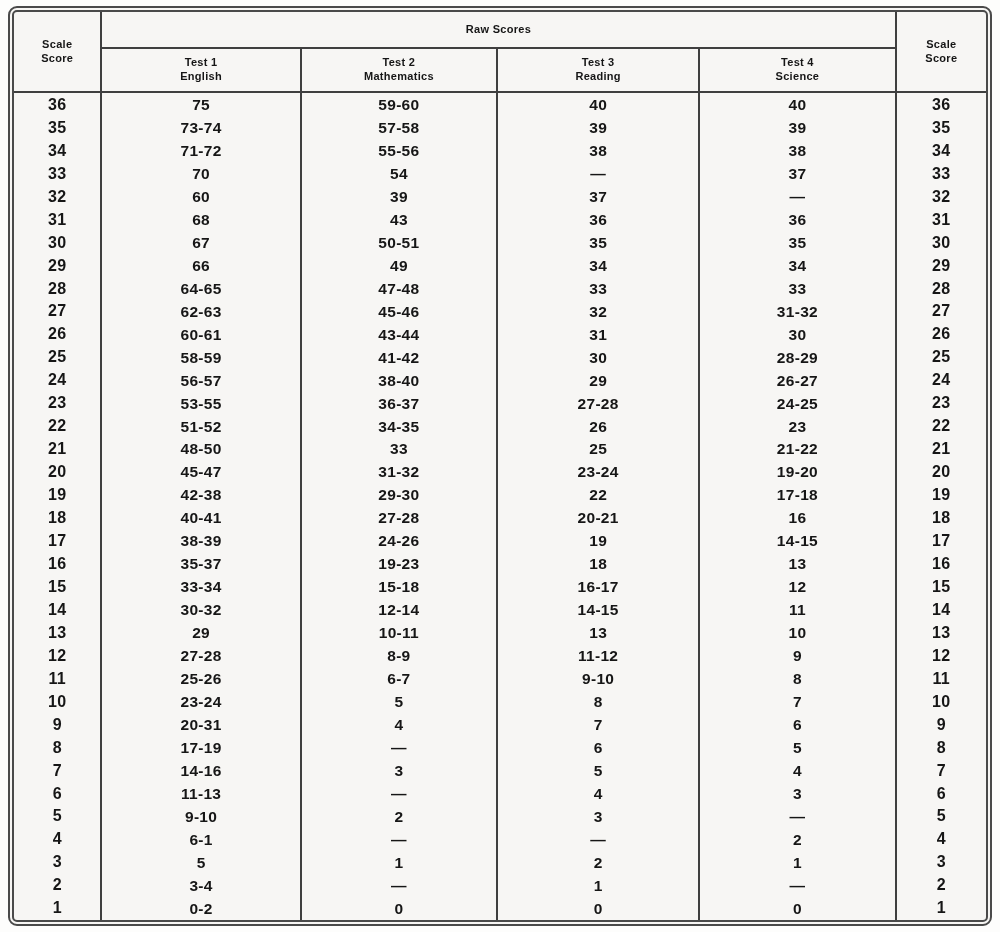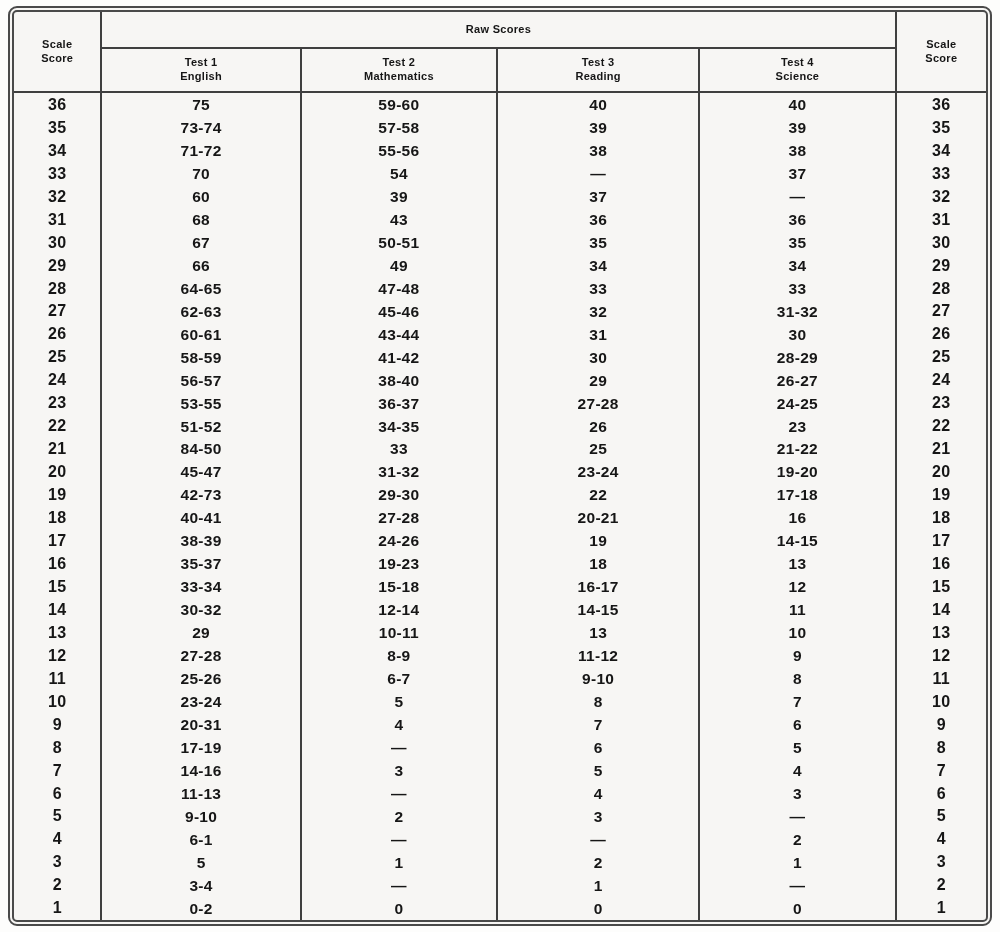--- a/index.html
+++ b/index.html
@@ -199,37 +199,37 @@
         <tr>
     <td class="scale-cell">22</td>
     <td class="vline">51-52</td>
     <td class="vline">34-35</td>
     <td class="vline">26</td>
     <td class="vline">23</td>
     <td class="vline scale-cell">22</td>
   </tr>
         <tr>
     <td class="scale-cell">21</td>
-    <td class="vline">84-50</td>
+    <td class="vline">48-50</td>
     <td class="vline">33</td>
     <td class="vline">25</td>
     <td class="vline">21-22</td>
     <td class="vline scale-cell">21</td>
   </tr>
         <tr>
     <td class="scale-cell">20</td>
     <td class="vline">45-47</td>
     <td class="vline">31-32</td>
     <td class="vline">23-24</td>
     <td class="vline">19-20</td>
     <td class="vline scale-cell">20</td>
   </tr>
         <tr>
     <td class="scale-cell">19</td>
-    <td class="vline">42-73</td>
+    <td class="vline">42-38</td>
     <td class="vline">29-30</td>
     <td class="vline">22</td>
     <td class="vline">17-18</td>
     <td class="vline scale-cell">19</td>
   </tr>
         <tr>
     <td class="scale-cell">18</td>
     <td class="vline">40-41</td>
     <td class="vline">27-28</td>
     <td class="vline">20-21</td>

